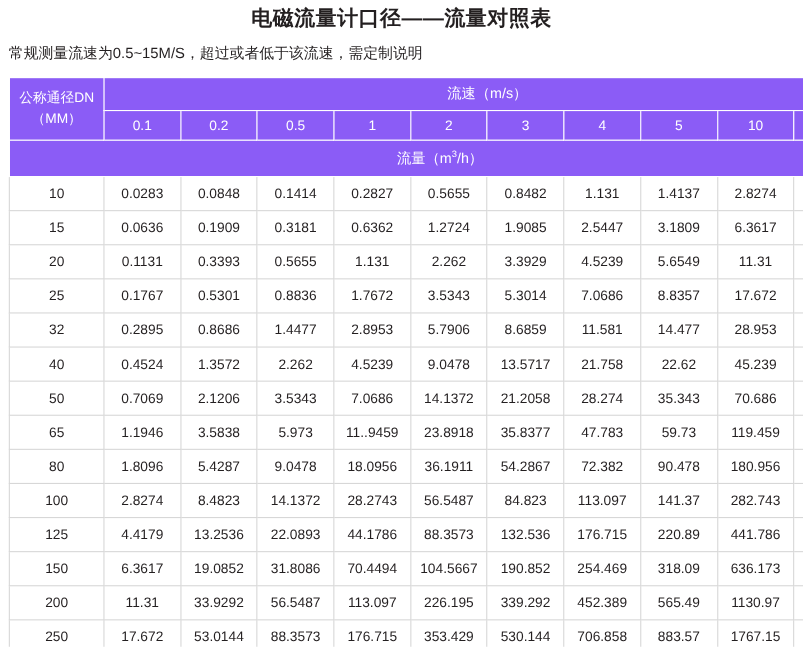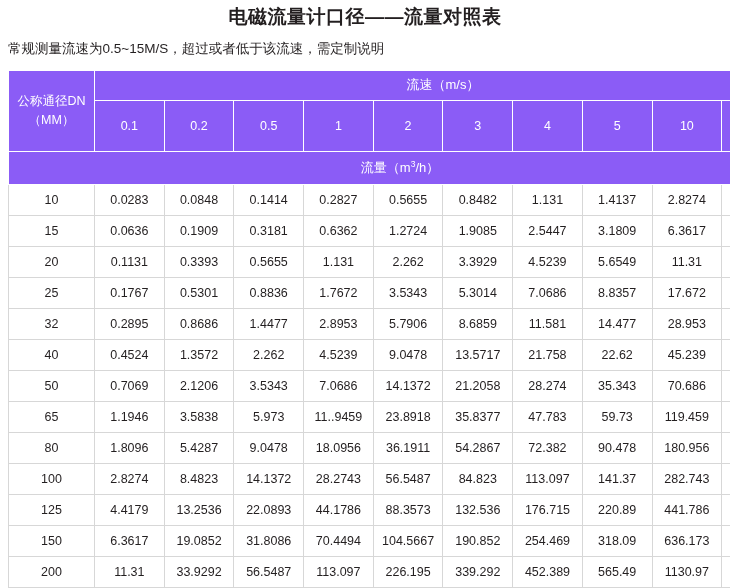--- a/index.html
+++ b/index.html
@@ -54,21 +54,21 @@
   }
   .hdr-dn {
     font-size: 12.5px;
     line-height: 1.5;
   }
   .hdr-group {
     font-size: 13px;
   }
   .hdr-speed {
     font-size: 12.5px;
-    padding: 16px 2px;
+    padding: 4px 2px;
     margin-top: 37px;
   }
   .hdr-rate {
     font-size: 13px;
     padding: 6px 2px;
   }
   .body-cell {
     border: 1px solid #d7d7d7 !important;
     background: #ffffff;
     color: #231f20;

